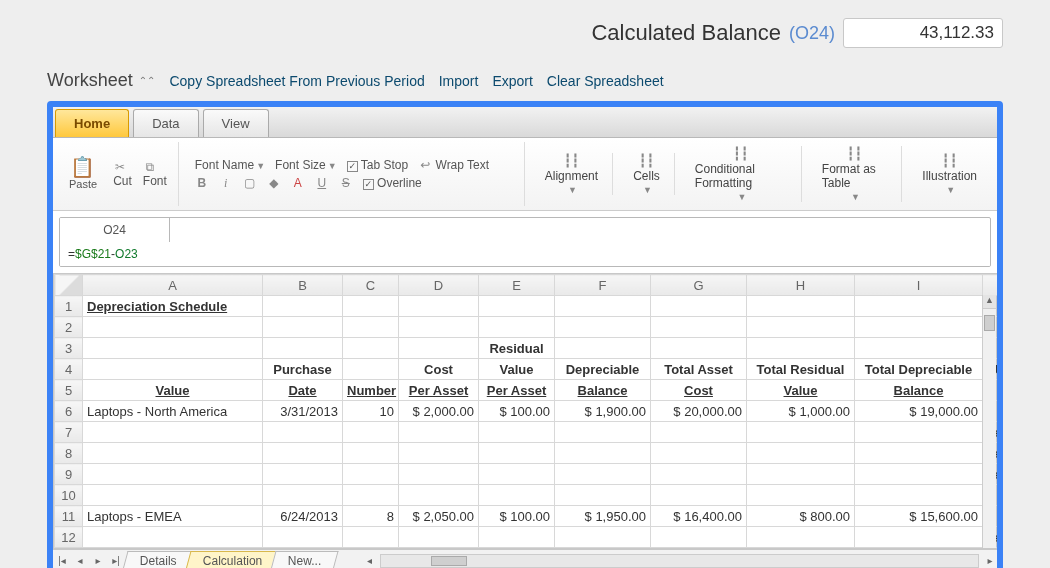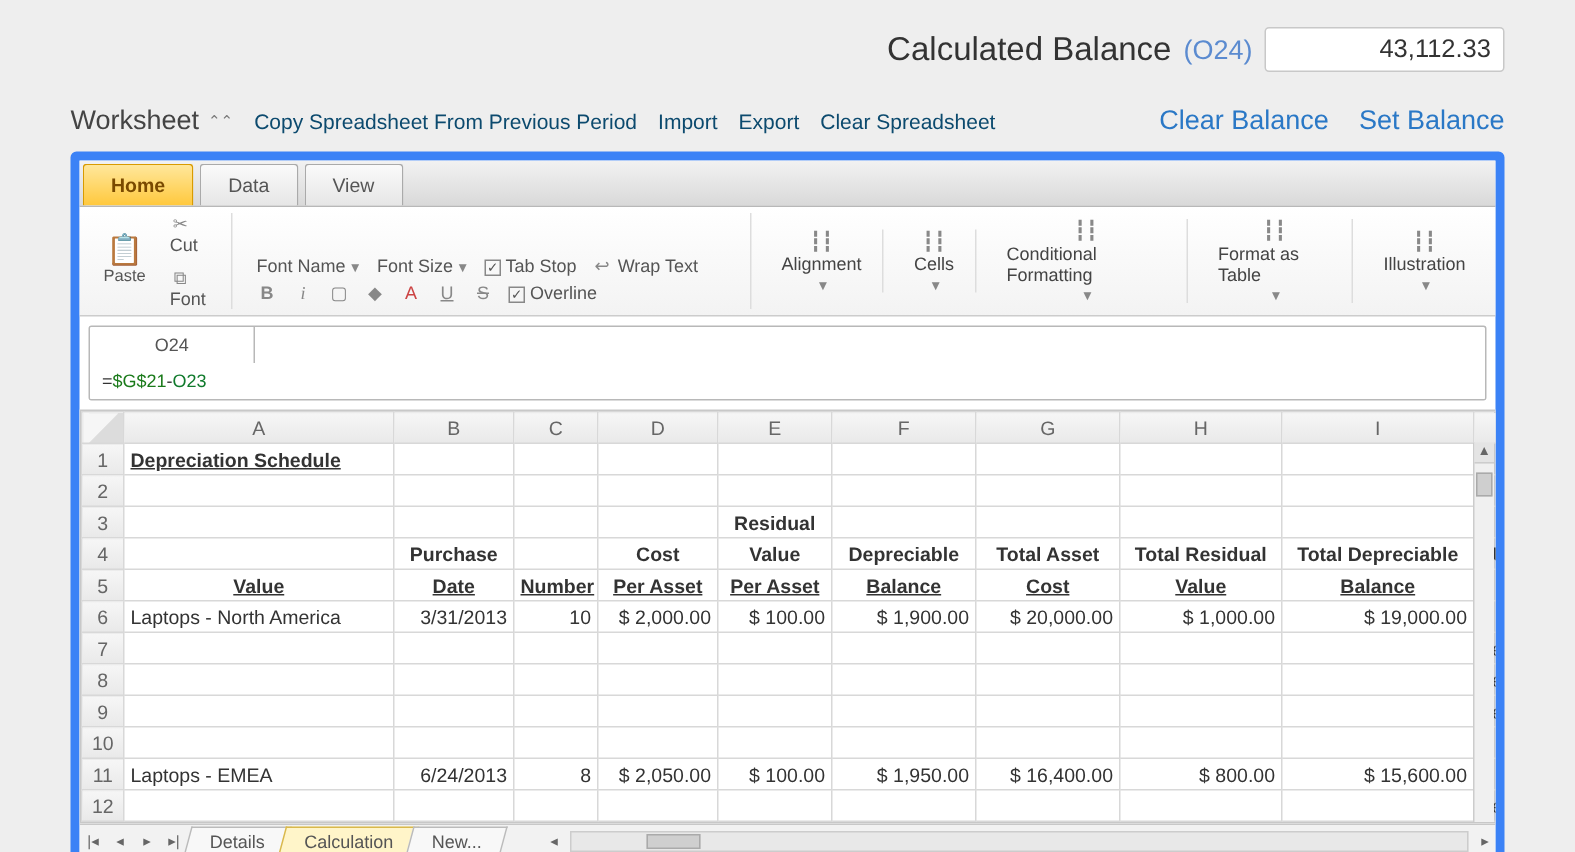--- a/index.html
+++ b/index.html
@@ -127,46 +127,42 @@
     <div class="ws-left">
       <div class="ws-title">
         <span>Worksheet</span>
         <span class="collapse-icon">⌃⌃</span>
       </div>
       <span class="ws-link">Copy Spreadsheet From Previous Period</span>
       <span class="ws-link">Import</span>
       <span class="ws-link">Export</span>
       <span class="ws-link">Clear Spreadsheet</span>
     </div>
-    <div class="ws-right">
-      <span class="ws-big-link">Clear Balance</span>
-      <span class="ws-big-link">Set Balance</span>
-    </div>
   </div>
 
   <div class="ribbon-wrap">
     <div class="ribbon-tabs">
       <div class="rtab active">Home</div>
       <div class="rtab">Data</div>
       <div class="rtab">View</div>
     </div>
     <div class="ribbon-body">
       <div class="rgroup">
         <div class="rrow">
           <div class="sm-paste">
             <span class="paste-icon">📋</span>
             <span class="paste-lbl">Paste</span>
           </div>
-          <div style="display:flex;flex-direction:column;gap:8px;">
+          <div style="display:flex;flex-direction:row;gap:8px;">
             <span><span class="ricon">✂</span> <span>Cut</span></span>
             <span><span class="ricon">⧉</span> <span>Font</span></span>
           </div>
         </div>
       </div>
-      <div class="rgroup" style="min-width:340px;justify-content:flex-end;">
+      <div class="rgroup" style="min-width:340px;">
         <div class="rrow">
           <span><span>Font Name</span><span class="dd">▼</span></span>
           <span><span>Font Size</span><span class="dd">▼</span></span>
           <span><span class="checkbox">✓</span> <span>Tab Stop</span></span>
           <span><span class="ricon">↩</span> <span>Wrap Text</span></span>
         </div>
         <div class="rrow">
           <span class="ricon" style="font-weight:bold">B</span>
           <span class="ricon" style="font-style:italic;font-family:serif">i</span>
           <span class="ricon">▢</span>

